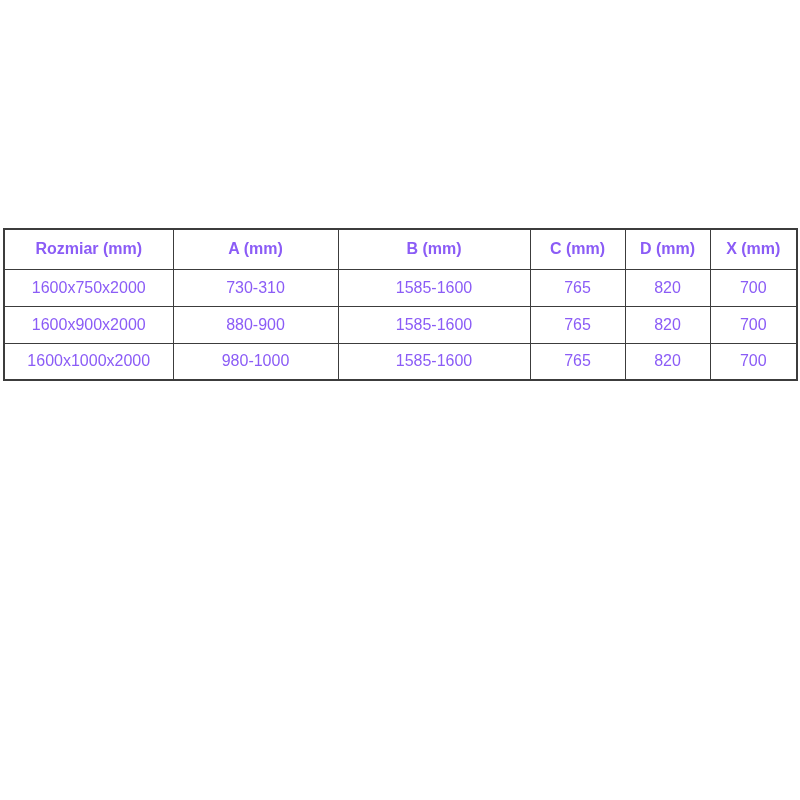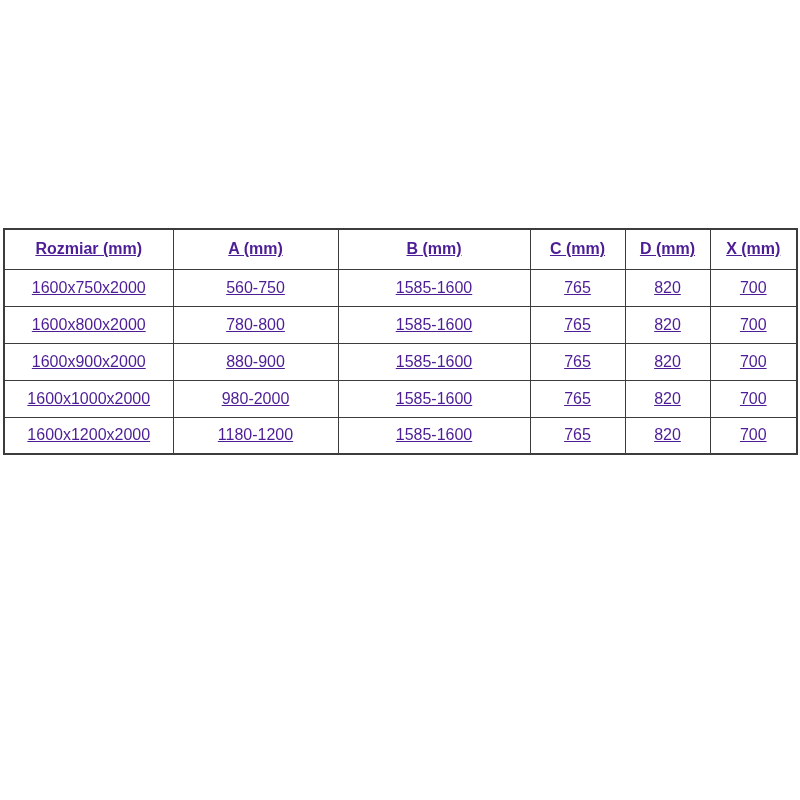--- a/index.html
+++ b/index.html
@@ -17,23 +17,22 @@
     overflow: hidden;
   }
   table.spec-table {
     position: absolute;
     left: 3px;
     top: 228px;
     width: 793px;
     border-collapse: collapse;
     table-layout: fixed;
     border: 2px solid #3c3c3c;
-    color: #4c1d95;
+    color: #8b5cf6;
     font-size: 16px;
-    text-decoration: underline;
   }
   table.spec-table th,
   table.spec-table td {
     border: 1px solid #3c3c3c;
     text-align: center;
     vertical-align: middle;
     overflow: hidden;
     white-space: nowrap;
   }
   table.spec-table thead th {
@@ -64,53 +63,37 @@
           <th>A (mm)</th>
           <th>B (mm)</th>
           <th>C (mm)</th>
           <th>D (mm)</th>
           <th>X (mm)</th>
         </tr>
     </thead>
     <tbody>
         <tr>
           <td>1600x750x2000</td>
-          <td>560-750</td>
-          <td>1585-1600</td>
-          <td>765</td>
-          <td>820</td>
-          <td>700</td>
-        </tr>
-        <tr>
-          <td>1600x800x2000</td>
-          <td>780-800</td>
+          <td>730-310</td>
           <td>1585-1600</td>
           <td>765</td>
           <td>820</td>
           <td>700</td>
         </tr>
         <tr>
           <td>1600x900x2000</td>
           <td>880-900</td>
           <td>1585-1600</td>
           <td>765</td>
           <td>820</td>
           <td>700</td>
         </tr>
         <tr>
           <td>1600x1000x2000</td>
-          <td>980-2000</td>
-          <td>1585-1600</td>
-          <td>765</td>
-          <td>820</td>
-          <td>700</td>
-        </tr>
-        <tr>
-          <td>1600x1200x2000</td>
-          <td>1180-1200</td>
+          <td>980-1000</td>
           <td>1585-1600</td>
           <td>765</td>
           <td>820</td>
           <td>700</td>
         </tr>
       </tbody>
   </table>
 </div>
 
 </body></html>

